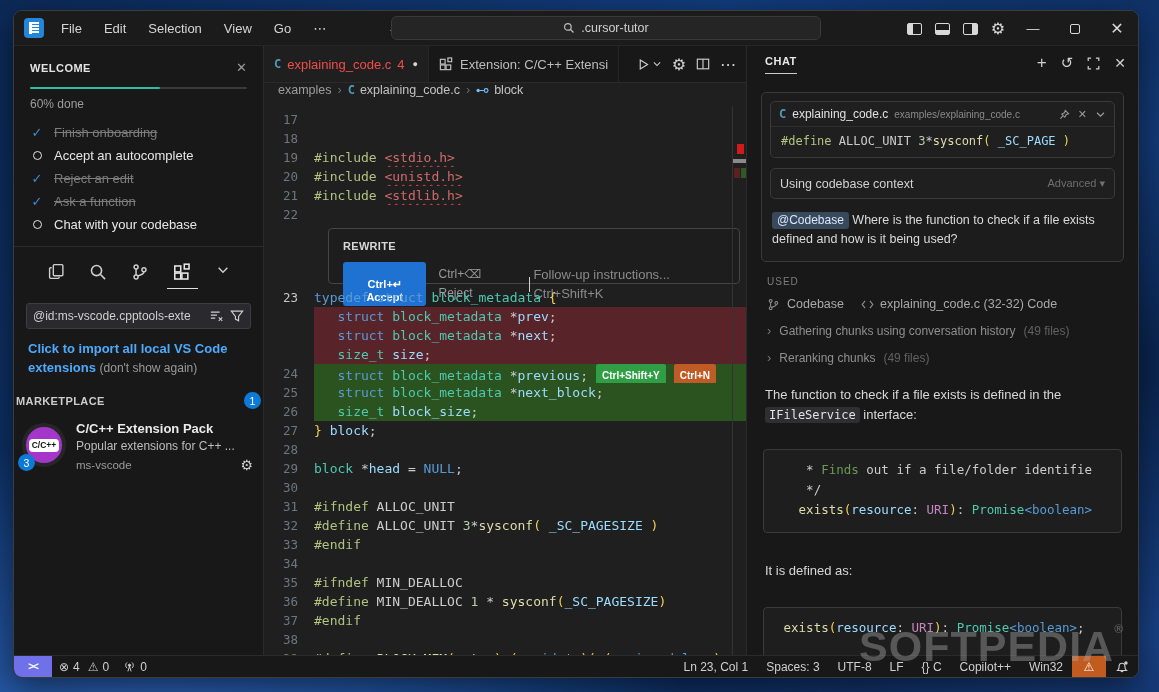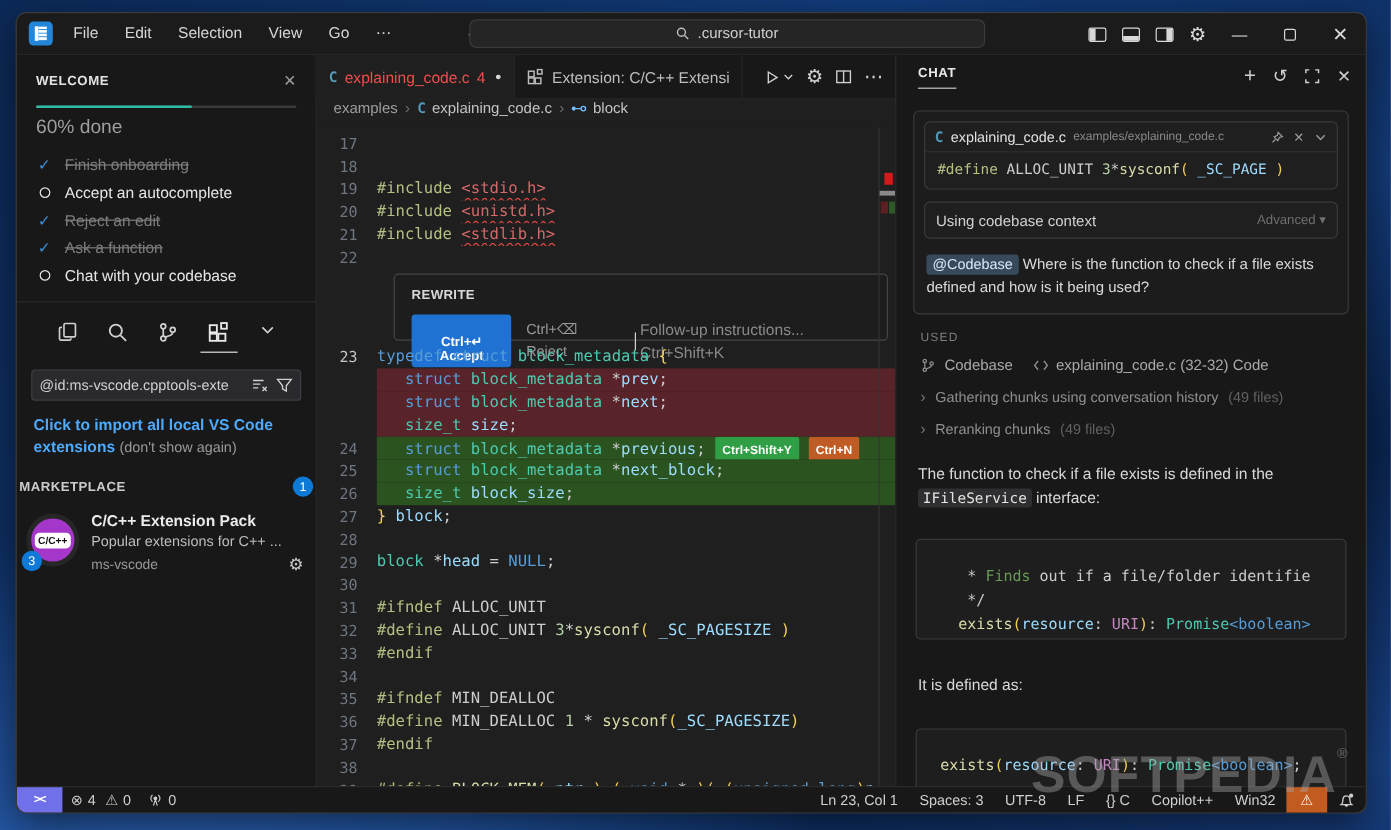--- a/index.html
+++ b/index.html
@@ -52,21 +52,21 @@
   .editor{ width:482px; flex:none; background:#1f1f1f; position:relative;}
   .chat{ flex:1; background:#181818; border-left:1px solid #2b2b2b; position:relative; overflow:hidden;}
 
   
   .welcome{ padding:14px 16px 10px; border-bottom:1px solid #2b2b2b;}
   .welcome-head{ display:flex; justify-content:space-between; align-items:center; }
   .welcome-title{ font-size:11px; font-weight:bold; letter-spacing:.5px; color:#e3e3e3;}
   .welcome-close{ color:#9a9a9a; font-size:13px; }
   .progress{ margin-top:12px; height:2px; background:#3a3a3c; border-radius:2px; position:relative;}
   .progress i{ position:absolute; left:0; top:0; bottom:0; border-radius:2px; background:#2dbda2;}
-  .progress-label{ margin-top:8px; font-size:16px; color:#9d9d9d;}
+  .progress-label{ margin-top:8px; font-size:12px; color:#9d9d9d;}
   .check-list{ margin-top:10px; }
   .check-item{ display:flex; align-items:center; gap:10px; height:23px; font-size:13px; color:#e6e6e6;}
   .check-item .ck{ color:#3f8cd6; font-size:13px; width:14px; text-align:center;}
   .check-item .cir{ width:9px; height:9px; border:1.6px solid #e6e6e6; border-radius:50%; margin:0 2.5px;}
   .check-item.done span.lbl{ color:#7c7c7c; text-decoration:line-through;}
 
   
   .ext-icons{ display:flex; align-items:center; justify-content:center; gap:24px; padding:16px 0 8px; color:#cfcfcf;}
   .ext-icons .ico{ position:relative; height:24px; display:flex; align-items:flex-start; justify-content:center;}
   .ext-icons .active::after{ content:""; position:absolute; bottom:-2px; left:-6px; right:-6px; height:1.5px; background:#e0e0e0;}
@@ -160,21 +160,21 @@
   .used-label{ margin:14px 20px 0; font-size:10px; letter-spacing:1px; color:#7d7d7d;}
   .used-row{ margin:10px 20px 0; display:flex; align-items:center; gap:7px; font-size:12.5px; color:#a9a9a9; white-space:nowrap; overflow:hidden;}
   .used-row .g2{ display:flex; align-items:center; gap:6px; margin-left:10px;}
   .step-row{ margin:12px 20px 0; display:flex; align-items:center; gap:8px; font-size:12px; color:#8f8f8f; white-space:nowrap; overflow:hidden;}
   .step-row .chev{ color:#777; font-size:13px;}
   .step-row .count{ color:#616161;}
   .chat-para{ margin:20px 18px 0; font-size:13px; line-height:20px; color:#d8d8d8;}
   .inline-code{ font-family:"DejaVu Sans Mono",monospace; font-size:12px; background:#2f2f31; color:#e2e2e2;
     border-radius:3px; padding:1px 4px;}
   .chat-block{ margin:16px 16px 0; border:1px solid #3a3a3a; border-radius:4px; background:#1e1e1e;
-    padding:20px 12px; font-family:"DejaVu Sans Mono",monospace; font-size:12.5px; line-height:20px;
+    padding:10px 12px; font-family:"DejaVu Sans Mono",monospace; font-size:12.5px; line-height:20px;
     white-space:pre; overflow:hidden;}
   .watermark{ position:absolute; right:14px; bottom:6px; font-size:43px; font-weight:bold; letter-spacing:1px;
     color:rgba(170,170,170,.42); z-index:40; pointer-events:none;}
   .watermark sup{ font-size:12px; vertical-align:28px;}
 
   
   .statusbar{ position:absolute; left:0; right:0; bottom:0; height:22px; background:#181818;
     border-top:1px solid #2b2b2b; display:flex; align-items:center; font-size:12px; color:#cfcfcf;}
   .remote{ width:38px; height:22px; background:#7071e8; color:#fff; display:flex; align-items:center; justify-content:center;
     font-size:10px; font-weight:bold; letter-spacing:-1px;}

